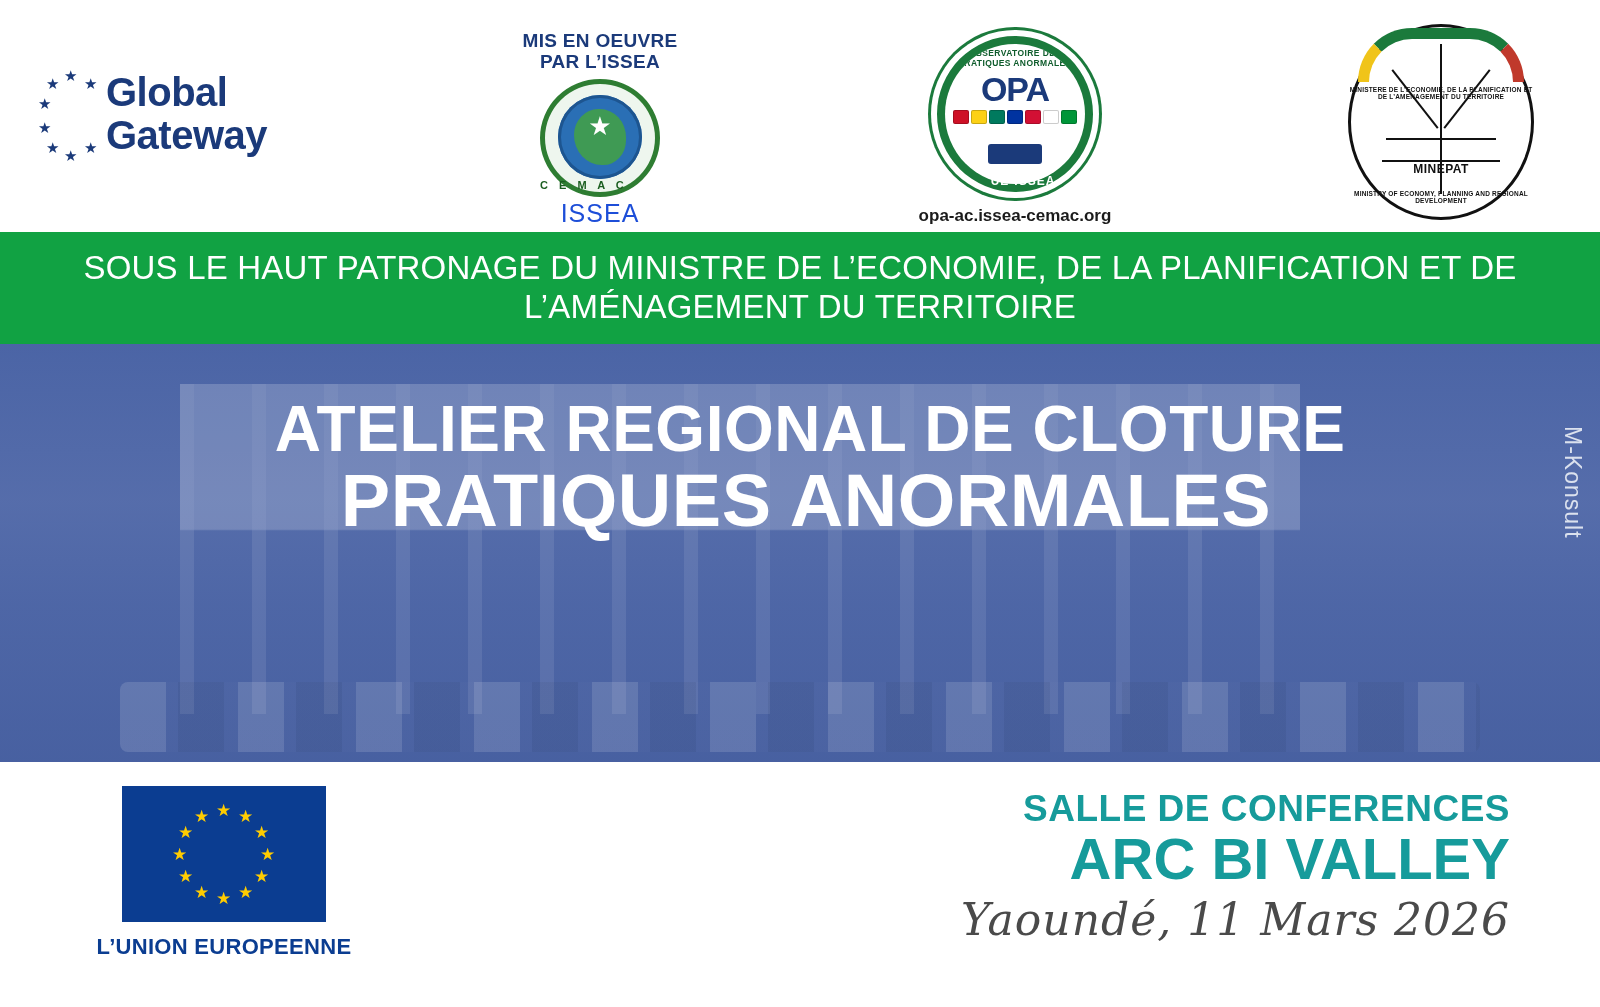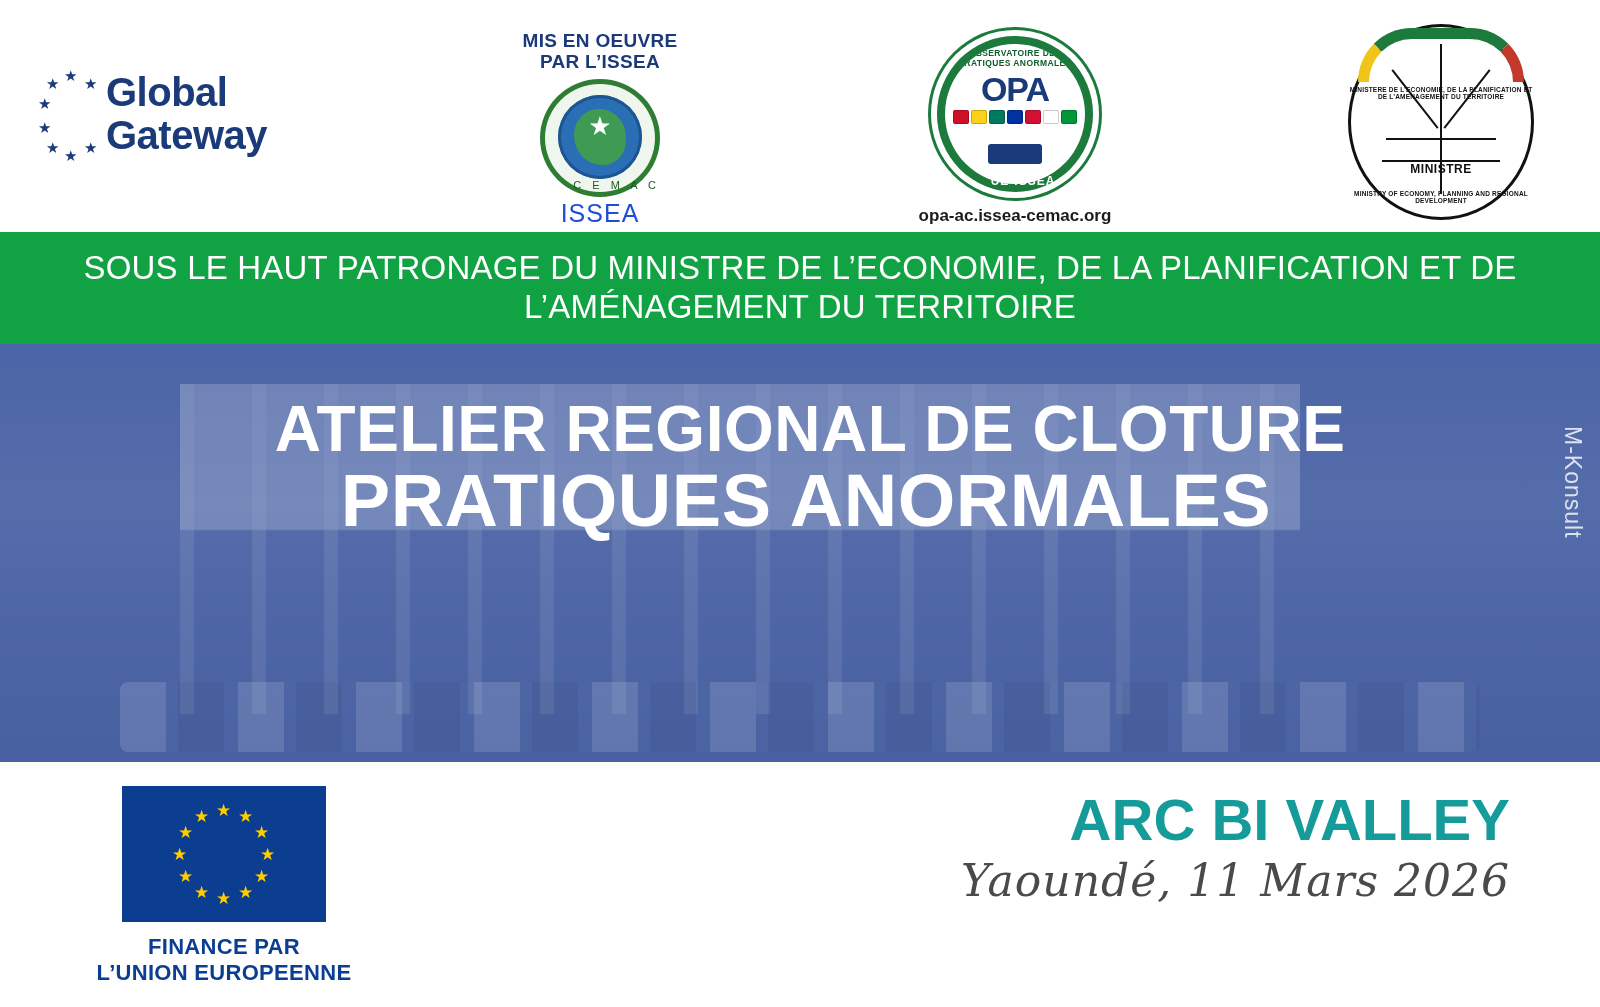--- a/index.html
+++ b/index.html
@@ -48,22 +48,22 @@
   }
   .emblem-globe::before {
     content: ""; position: absolute; left: 16px; top: 14px; width: 52px; height: 56px;
     background: #3f9a54; border-radius: 48% 52% 45% 55%;
   }
   .emblem-star {
     position: absolute; left: 50%; top: 34px; transform: translateX(-50%);
     color: #ffffff; font-size: 26px; line-height: 1;
   }
   .emblem-cemac {
-    position: absolute; left: 0; right: 0; bottom: 6px; text-align: right;
-    color: #1b5e20; font-size: 11px; font-weight: normal; letter-spacing: 4px; margin-top: 23px;
+    position: absolute; left: 0; right: 0; bottom: 6px; text-align: left;
+    color: #1b5e20; font-size: 11px; font-weight: bold; letter-spacing: 4px; margin-top: 23px;
   }
   .issea-name {
     color: #1d4ed8; font-weight: normal; font-size: 25px; letter-spacing: 1px; margin-top: 2px;
   }
 
   
   .opa { position: absolute; left: 905px; top: 30px; width: 220px; text-align: center; }
   .opa-badge {
     width: 168px; height: 168px; margin: 0 auto; border-radius: 50%;
     background: #1b7a3c; position: relative;
@@ -272,21 +272,21 @@
       <div class="minepat-circle"></div>
       <div class="minepat-arc-top"></div>
       <div class="minepat-mast"></div>
       <div class="minepat-lines">
         <span style="left:6px;  top:34px; width:74px; transform:rotate(52deg);"></span>
         <span style="right:6px; top:34px; width:74px; transform:rotate(-52deg);"></span>
         <span style="left:14px; top:74px; width:110px;"></span>
         <span style="left:10px; top:96px; width:118px;"></span>
       </div>
       <div class="minepat-ring-text-top">MINISTERE DE L’ECONOMIE, DE LA PLANIFICATION ET DE L’AMENAGEMENT DU TERRITOIRE</div>
-      <div class="minepat-label">MINISTRE</div>
+      <div class="minepat-label">MINEPAT</div>
       <div class="minepat-ring-text-bottom">MINISTRY OF ECONOMY, PLANNING AND REGIONAL DEVELOPMENT</div>
     </div>
   </div>
 
   <div class="patronage">
     <p>SOUS LE HAUT PATRONAGE DU MINISTRE DE L’ECONOMIE, DE LA PLANIFICATION ET DE L’AMÉNAGEMENT DU TERRITOIRE</p>
   </div>
 
   <div class="title-band">
     <div class="bg-photo"></div>
@@ -309,24 +309,24 @@
           <span style="left: 132.105px; top: 82px;">★</span>
           <span style="left: 116px; top: 98.1051px;">★</span>
           <span style="left: 94px; top: 104px;">★</span>
           <span style="left: 72px; top: 98.1051px;">★</span>
           <span style="left: 55.8949px; top: 82px;">★</span>
           <span style="left: 50px; top: 60px;">★</span>
           <span style="left: 55.8949px; top: 38px;">★</span>
           <span style="left: 72px; top: 21.8949px;">★</span>
         </div>
       <div class="eu-caption">
-        <div>FINANCE PAR</div>
         <div>L’UNION EUROPEENNE</div>
       </div>
     </div>
 
     <div class="venue">
+      <div class="v1">SALLE DE CONFERENCES</div>
       <div class="v2">ARC BI VALLEY</div>
       <div class="v3">Yaoundé, 11 Mars 2026</div>
     </div>
   </div>
 
 </div>
 
 </body></html>

